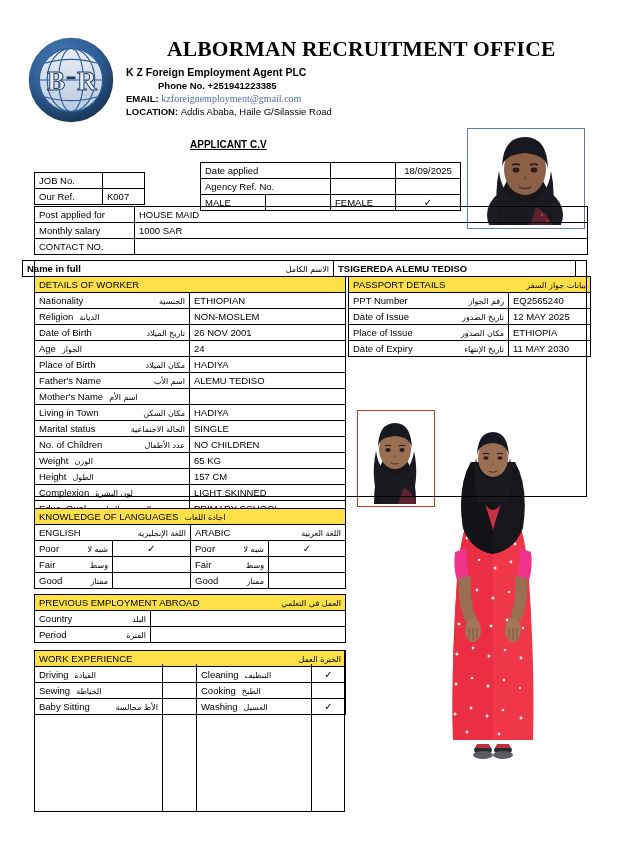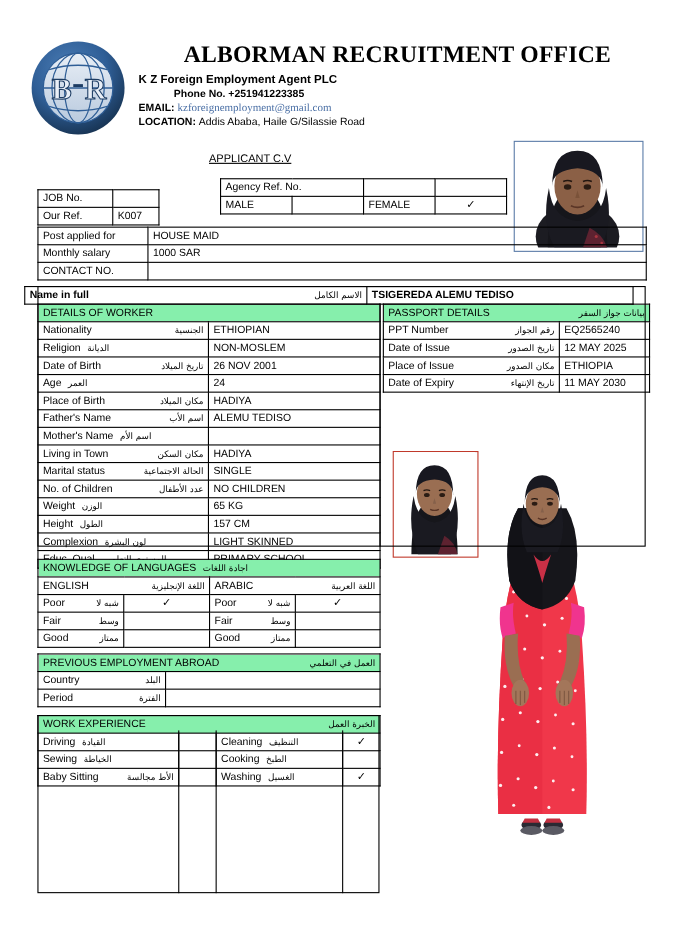--- a/index.html
+++ b/index.html
@@ -75,21 +75,21 @@
   }
   #company-loc-line .loc-val {
     font-weight: normal;
   }
 
   
   #cv-title {
     position: absolute;
     left: 190px; top: 139px;
     font-size: 10px;
-    font-weight: normal;
+    font-weight: bold;
     text-decoration: underline;
     white-space: nowrap;
   }
 
   
   #photo-portrait-top {
     position: absolute;
     left: 467px; top: 128px;
     width: 116px; height: 99px;
     border: 1.5px solid #5b7ca8;
@@ -123,21 +123,21 @@
     border: 0.9px solid #000000;
     padding: 1px 4px;
     height: 13px;
     vertical-align: middle;
     overflow: hidden;
     white-space: nowrap;
   }
 
   .hdr-band td,
   td.hdr-band {
-    background: #86efac;
+    background: #fde047;
   }
   .lbl-en { font-size: 9.5px; }
   .lbl-ar {
     font-family: "DejaVu Sans", sans-serif;
     font-size: 8px;
     direction: rtl;
     text-align: center;
   }
   .row-label {
     display: flex;
@@ -427,20 +427,25 @@
 
 <table class="tbl" id="tbl-dates">
   <colgroup>
     <col style="width:65px">
       <col style="width:65px">
     <col style="width:65px">
       <col style="width:65px">
   </colgroup>
   <tbody>
     <tr>
+      <td colspan="2">Date applied</td>
+      <td></td>
+      <td class="ctr">18/09/2025</td>
+    </tr>
+    <tr>
       <td colspan="2">Agency Ref. No.</td>
       <td></td>
       <td></td>
     </tr>
     <tr>
       <td>MALE</td>
       <td class="chk"></td>
       <td>FEMALE</td>
       <td class="chk">✓</td>
     </tr>
@@ -502,21 +507,21 @@
           <span class="lbl-ar">تاريخ الميلاد</span>
         </span>
       </td>
       <td class="val">26 NOV 2001</td>
     </tr>
 
     <tr>
       <td>
         <span class="row-label tight">
           <span class="lbl-en">Age</span>
-          <span class="lbl-ar">العمر</span>
+          <span class="lbl-ar">الجواز</span>
         </span>
       </td>
       <td class="val">24</td>
     </tr>
 
     <tr>
       <td>
         <span class="row-label">
           <span class="lbl-en">Place of Birth</span>
           <span class="lbl-ar">مكان الميلاد</span>

